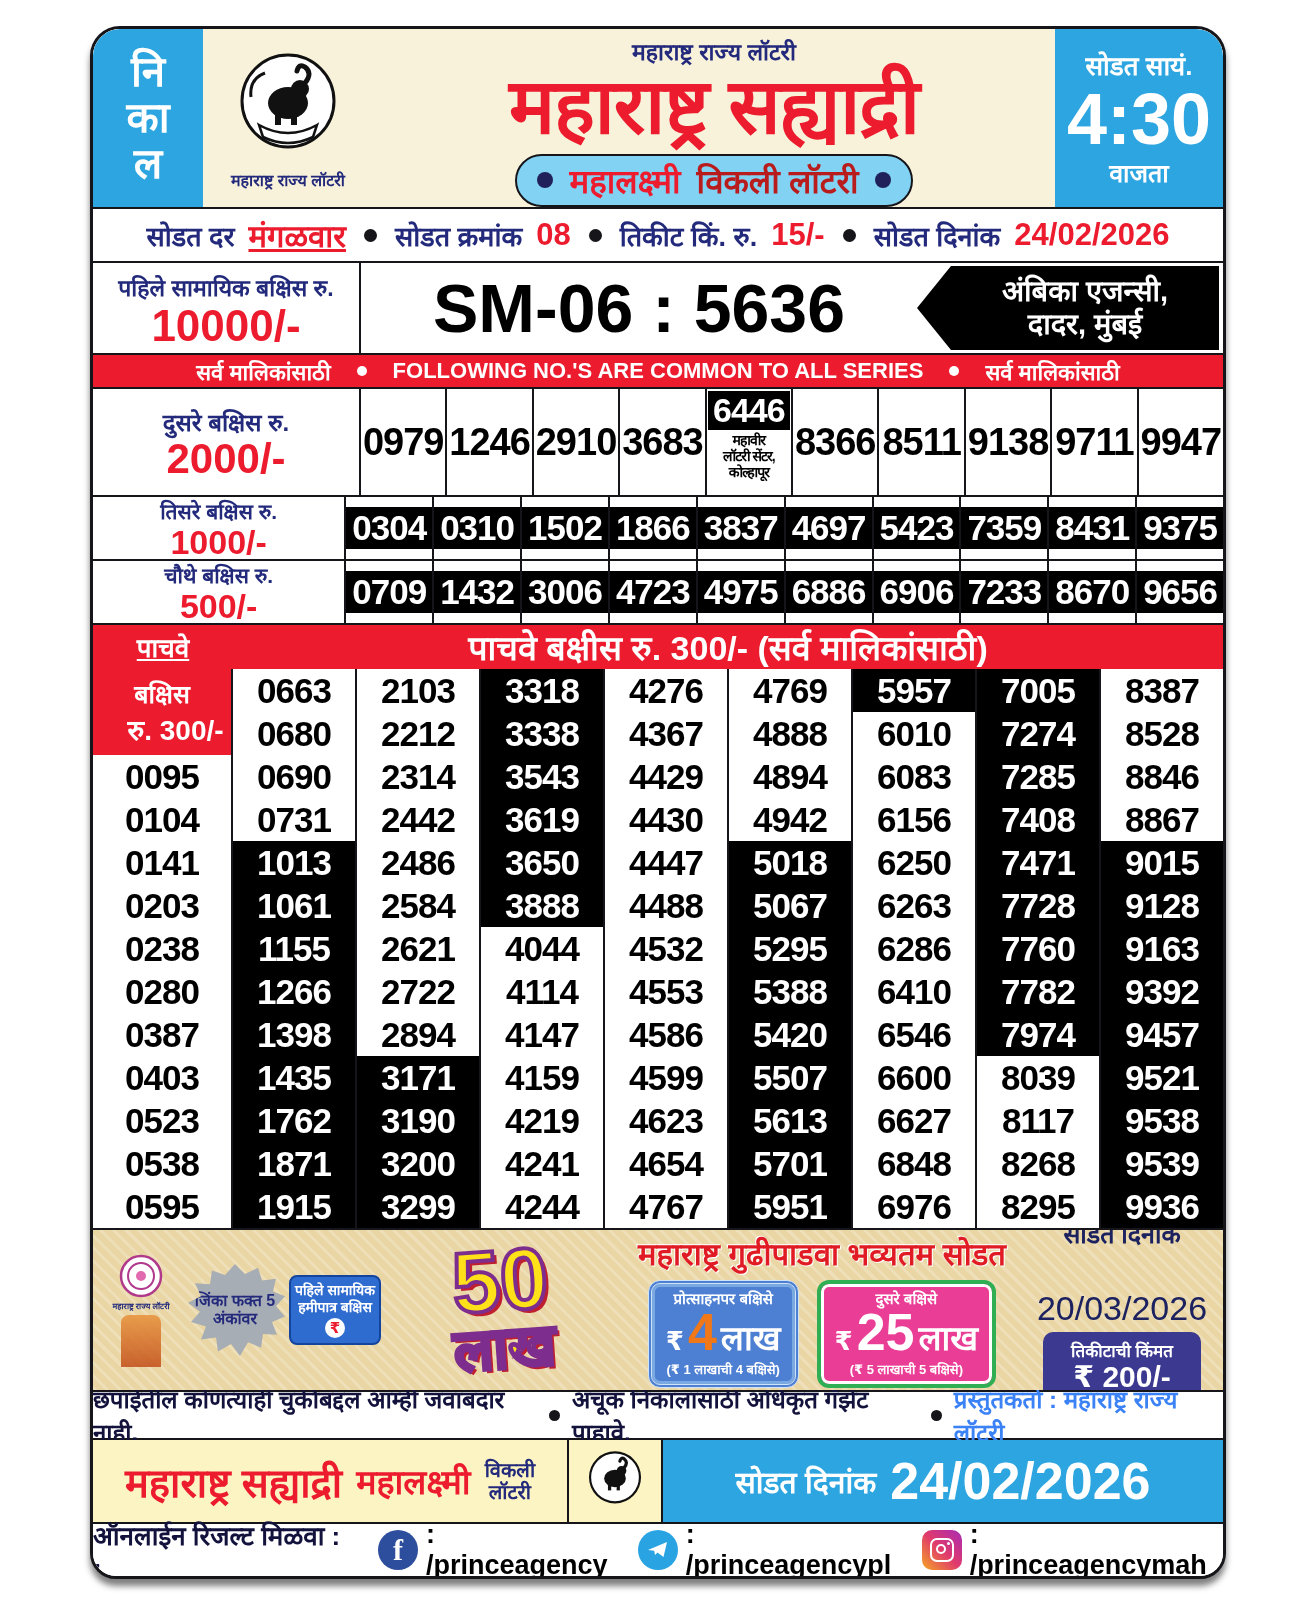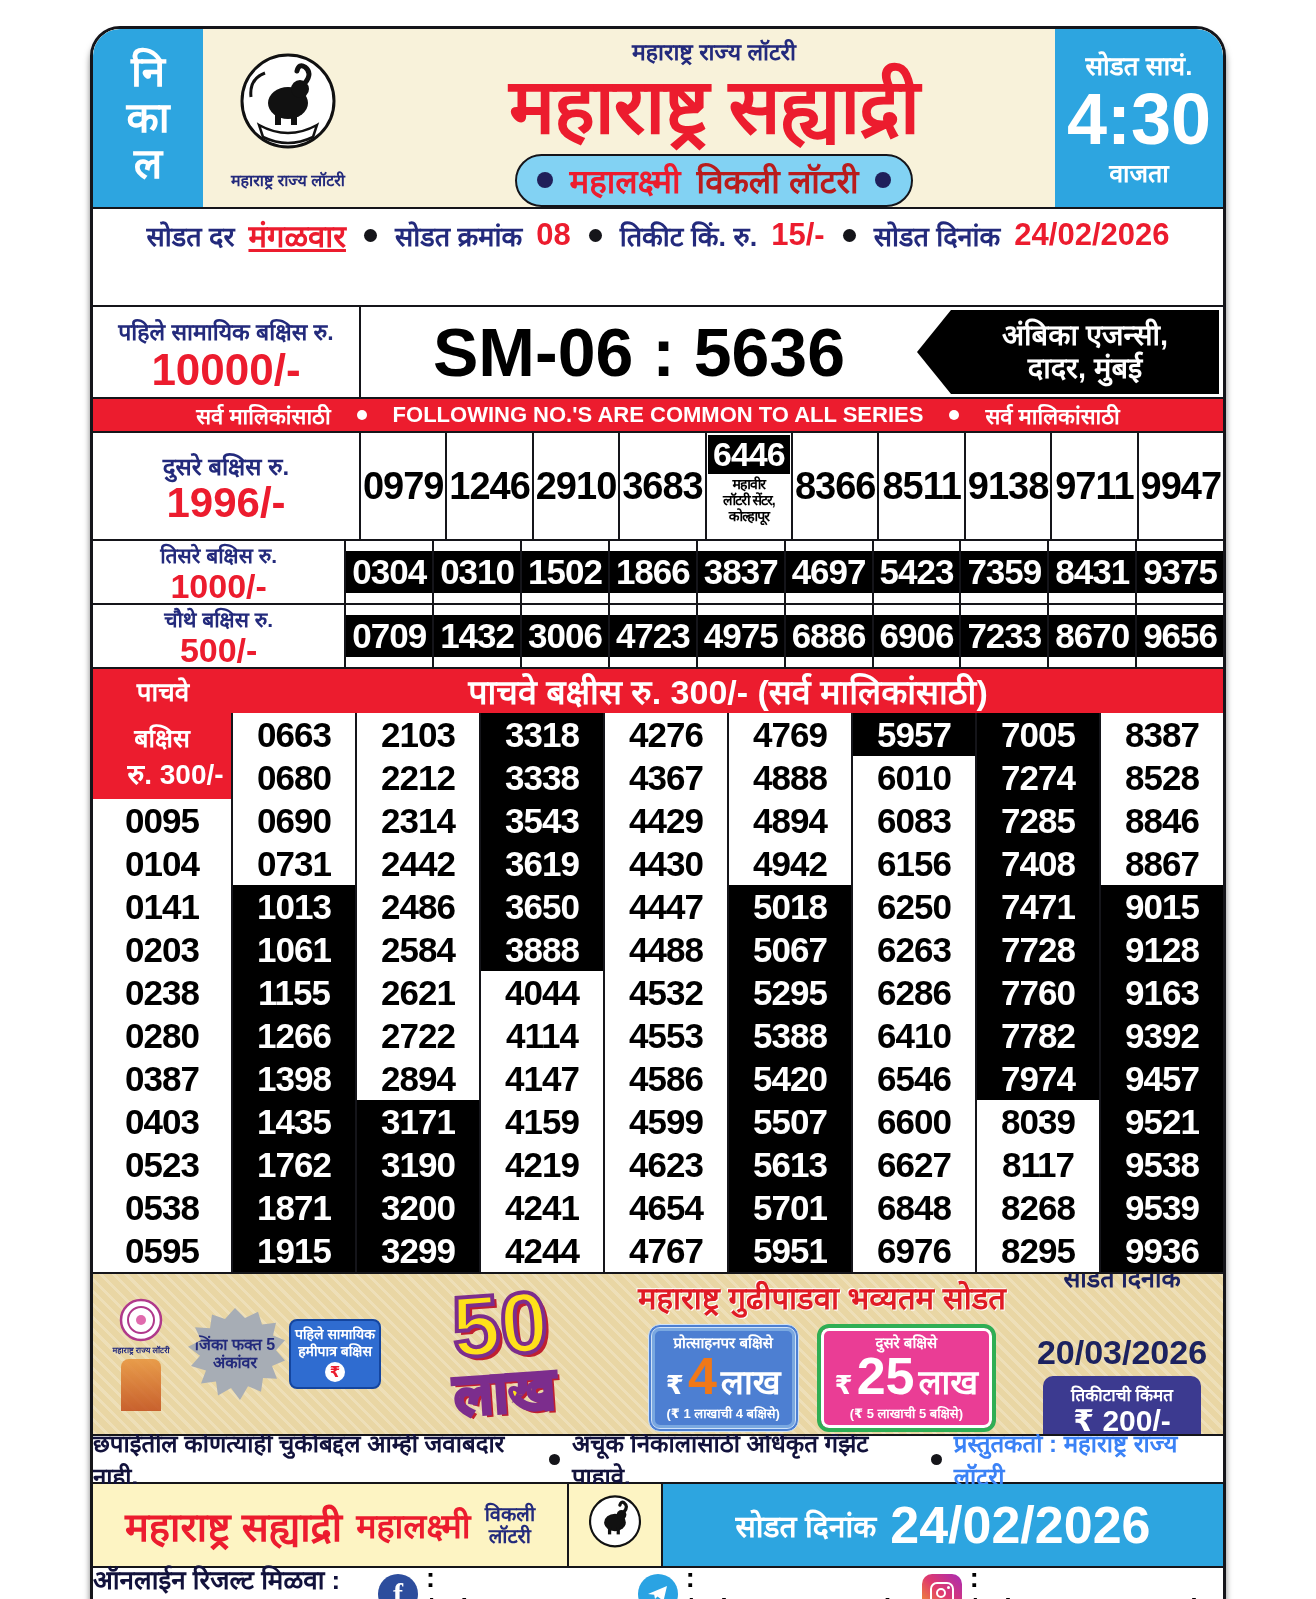--- a/index.html
+++ b/index.html
@@ -49,21 +49,21 @@
   .info-row {
     border-top: 2px solid #15151a; height: 54px;
     display: flex; align-items: center; justify-content: center; gap: 14px;
     font-weight: bold; background: #fff;
   }
   .info-label { color: #232a7c; font-size: 27px; }
   .info-value { color: #ec1c2e; font-size: 31px; }
   .info-value.underlined { text-decoration: underline; }
   .info-sep { width: 13px; height: 13px; background: #15151a; border-radius: 50%; margin: 0 4px; }
   
-  .first-prize { border-top: 2px solid #15151a; height: 92px; display: flex; background: #fff; margin-top: 44px; }
+  .first-prize { border-top: 2px solid #15151a; height: 92px; display: flex; background: #fff; }
   .fp-label { width: 268px; border-right: 2px solid #15151a; text-align: center; padding-top: 8px; }
   .fp-label-line { color: #232a7c; font-weight: bold; font-size: 23px; }
   .fp-amount { color: #ec1c2e; font-weight: 900; font-size: 44px; line-height: 1.05; }
   .fp-number { flex: 1; display: flex; align-items: center; justify-content: center;
     font-size: 68px; font-weight: 900; color: #000; letter-spacing: 0; }
   .fp-agency-wrap { display: flex; align-items: center; margin-right: 4px; }
   .fp-arrow { width: 0; height: 0; border-top: 42px solid transparent; border-bottom: 42px solid transparent; border-right: 34px solid #000; }
   .fp-agency {
     width: 268px; height: 84px; background: #000; color: #fff;
     display: flex; flex-direction: column; align-items: center; justify-content: center;
@@ -90,21 +90,21 @@
   .num-cell { flex: 1; display: flex; align-items: center; justify-content: center;
     font-size: 38px; font-weight: 900; color: #000; letter-spacing: -1px; }
   .num-cell + .num-cell { border-left: 2px solid #15151a; }
   .num-cell.with-seller { flex-direction: column; justify-content: flex-start; padding-top: 2px; }
   .mini-black { background: #000; color: #fff; padding: 0 5px; font-size: 34px; font-weight: 900; line-height: 1.15; }
   .seller-note { font-size: 14px; font-weight: bold; color: #000; text-align: center; line-height: 1.15; margin-top: 2px; white-space: pre-line; }
   .blackbox { background: #000; color: #fff; padding: 1px 6px; font-size: 35px; font-weight: 900; letter-spacing: -1px; }
   
   .fifth-banner { border-top: 2px solid #15151a; height: 46px; background: #ec1c2e; display: flex; }
   .fifth-banner-left { width: 140px; color: #fff; font-weight: bold; font-size: 26px;
-    display: flex; align-items: center; justify-content: center; }
+    display: flex; align-items: center; justify-content: center; text-decoration: underline; }
   .fifth-banner-text { flex: 1; color: #fff; font-weight: bold; font-size: 34px;
     display: flex; align-items: center; justify-content: center; }
   .fifth-grid { display: flex; background: #fff; }
   .fcol { flex: 1; display: flex; flex-direction: column; }
   .fcol { border-right: 2px solid #15151a; }
   .fcol:last-child { border-right: none; }
   .fcol.first { flex: none; width: 140px; }
   .flabel { height: 86px; background: #ec1c2e; color: #fff; display: flex; flex-direction: column;
     align-items: center; justify-content: center; font-weight: bold; }
   .flabel .l1 { font-size: 25px; }
@@ -154,21 +154,21 @@
   .badge .mid { display: flex; align-items: baseline; justify-content: center; gap: 4px; }
   .badge .rs { font-size: 26px; font-weight: bold; }
   .badge .amt { font-size: 52px; font-weight: 900; line-height: 0.95; }
   .badge .word { font-size: 34px; font-weight: 900; }
   .badge .bottom { font-size: 13px; font-weight: bold; }
   .badge.blue { background: #4d7fd2; border: 4px double #cfe3f8; box-shadow: 0 0 0 3px #7aa8e0 inset; }
   .badge.blue .amt { color: #f07818; }
   .badge.pink { background: #ea3d95; border: 4px solid #2fae54; box-shadow: 0 0 0 3px #fff inset; }
   .ad-right { width: 196px; text-align: center; padding-right: 6px; flex: none; }
   .ad-date-label { color: #1c2260; font-weight: 900; font-size: 25px; line-height: 1.05; }
-  .ad-date { color: #1c2260; font-weight: 700; font-size: 34px; line-height: 1.05; margin-top: 44px; }
+  .ad-date { color: #1c2260; font-weight: 400; font-size: 34px; line-height: 1.05; margin-top: 44px; }
   .price-badge { margin: 6px auto 0; width: 158px; background: #3c3a90; border-radius: 10px;
     color: #fff; padding: 7px 4px; }
   .price-badge .pl { font-size: 17px; font-weight: bold; }
   .price-badge .pv { font-size: 30px; font-weight: 900; line-height: 1.0; }
   
   .disclaimer { border-top: 2px solid #15151a; height: 48px; background: #fff;
     display: flex; align-items: center; justify-content: center; gap: 12px;
     font-weight: bold; font-size: 24px; color: #12123c; }
   .disclaimer .dot { width: 11px; height: 11px; background: #15151a; border-radius: 50%; flex: none; }
   .disclaimer .red { color: #3b82f6; }
@@ -278,21 +278,21 @@
     <span>सर्व मालिकांसाठी</span>
     <span class="dot"></span>
     <span>FOLLOWING NO.'S ARE COMMON TO ALL SERIES</span>
     <span class="dot"></span>
     <span>सर्व मालिकांसाठी</span>
   </div>
 
   <div class="prize-row second">
     <div class="pr-label">
       <div class="pr-label-line">दुसरे बक्षिस रु.</div>
-      <div class="pr-amount">1996/-</div>
+      <div class="pr-amount">2000/-</div>
     </div>
     <div class="pr-nums">
         <div class="num-cell">0979</div>
         <div class="num-cell">1246</div>
         <div class="num-cell">2910</div>
         <div class="num-cell">3683</div>
         <div class="num-cell with-seller">
           <div class="mini-black">6446</div>
           <div class="seller-note">महावीर
 लॉटरी सेंटर,

